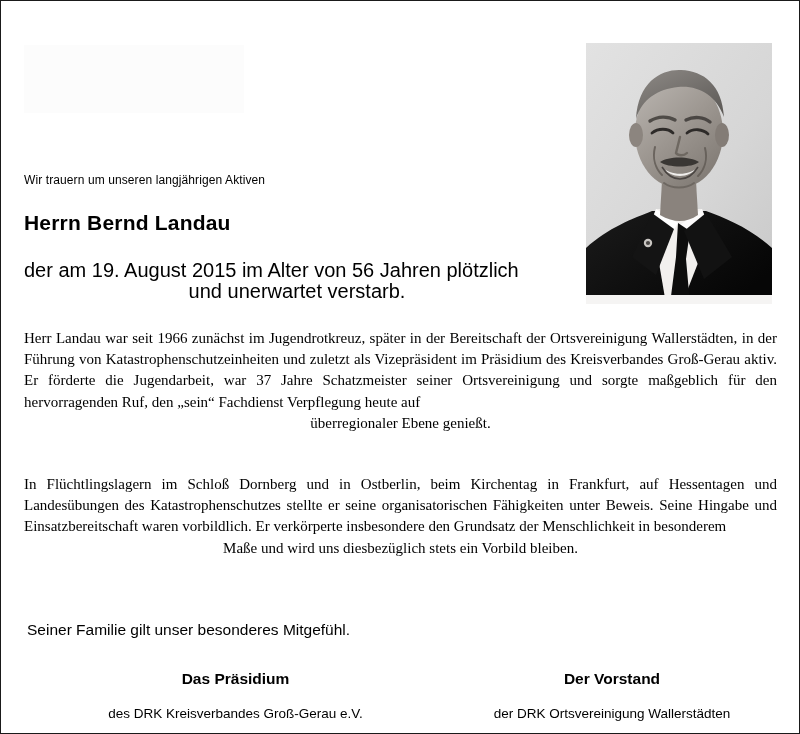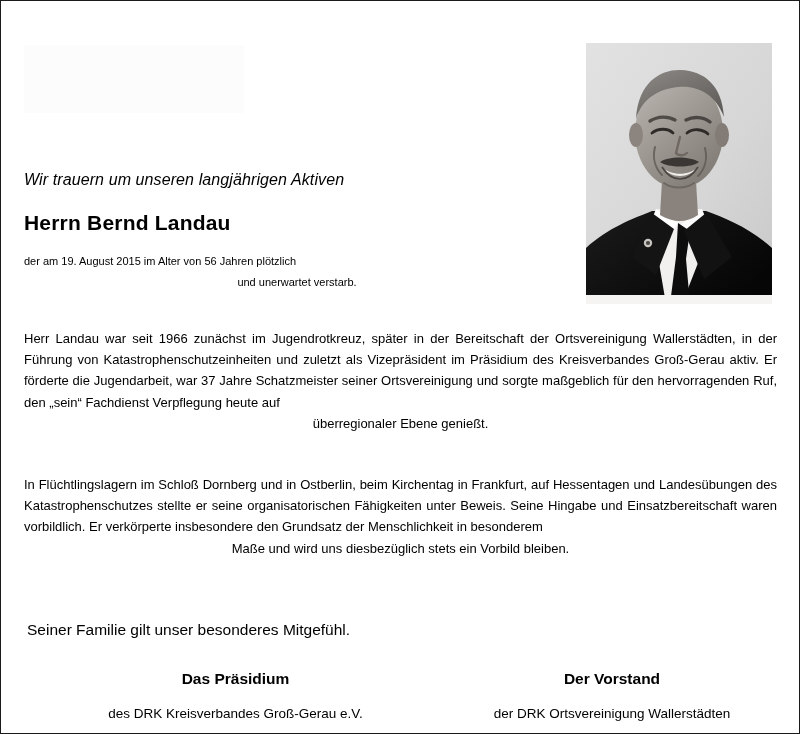--- a/index.html
+++ b/index.html
@@ -49,58 +49,58 @@
     top: 0;
     width: 753px;
     height: 734px;
   }
 
   .intro-line {
     position: absolute;
     left: 0;
     top: 169px;
     width: 540px;
-    font-size: 16px;
+    font-size: 12px;
     line-height: 20px;
     letter-spacing: 0.1px;
-    font-style: italic;
   }
 
   .deceased-name {
     position: absolute;
     left: 0;
     top: 209px;
     width: 540px;
     text-align: left;
     font-size: 21px;
     font-weight: bold;
     line-height: 26px;
     letter-spacing: 0.2px;
   }
 
   .death-info {
     position: absolute;
     left: 0;
-    top: 250px;
+    top: 259px;
     width: 546px;
-    font-size: 11px;
+    font-size: 20px;
     line-height: 21px;
     text-align: justify;
     text-justify: inter-word;
   }
   .death-info .lastline { text-align: center; }
 
   .body-para {
     position: absolute;
     left: 0;
     width: 753px;
-    font-size: 13px;
+    font-size: 15px;
     line-height: 21.2px;
     text-align: justify;
     text-justify: inter-word;
+    font-family: Liberation Serif, serif;
   }
   .body-para .lastline { text-align: center; }
   .para-1 { top: 327px; }
   .para-2 { top: 473px; }
 
   .condolence {
     position: absolute;
     left: 3px;
     top: 618px;
     width: 600px;

